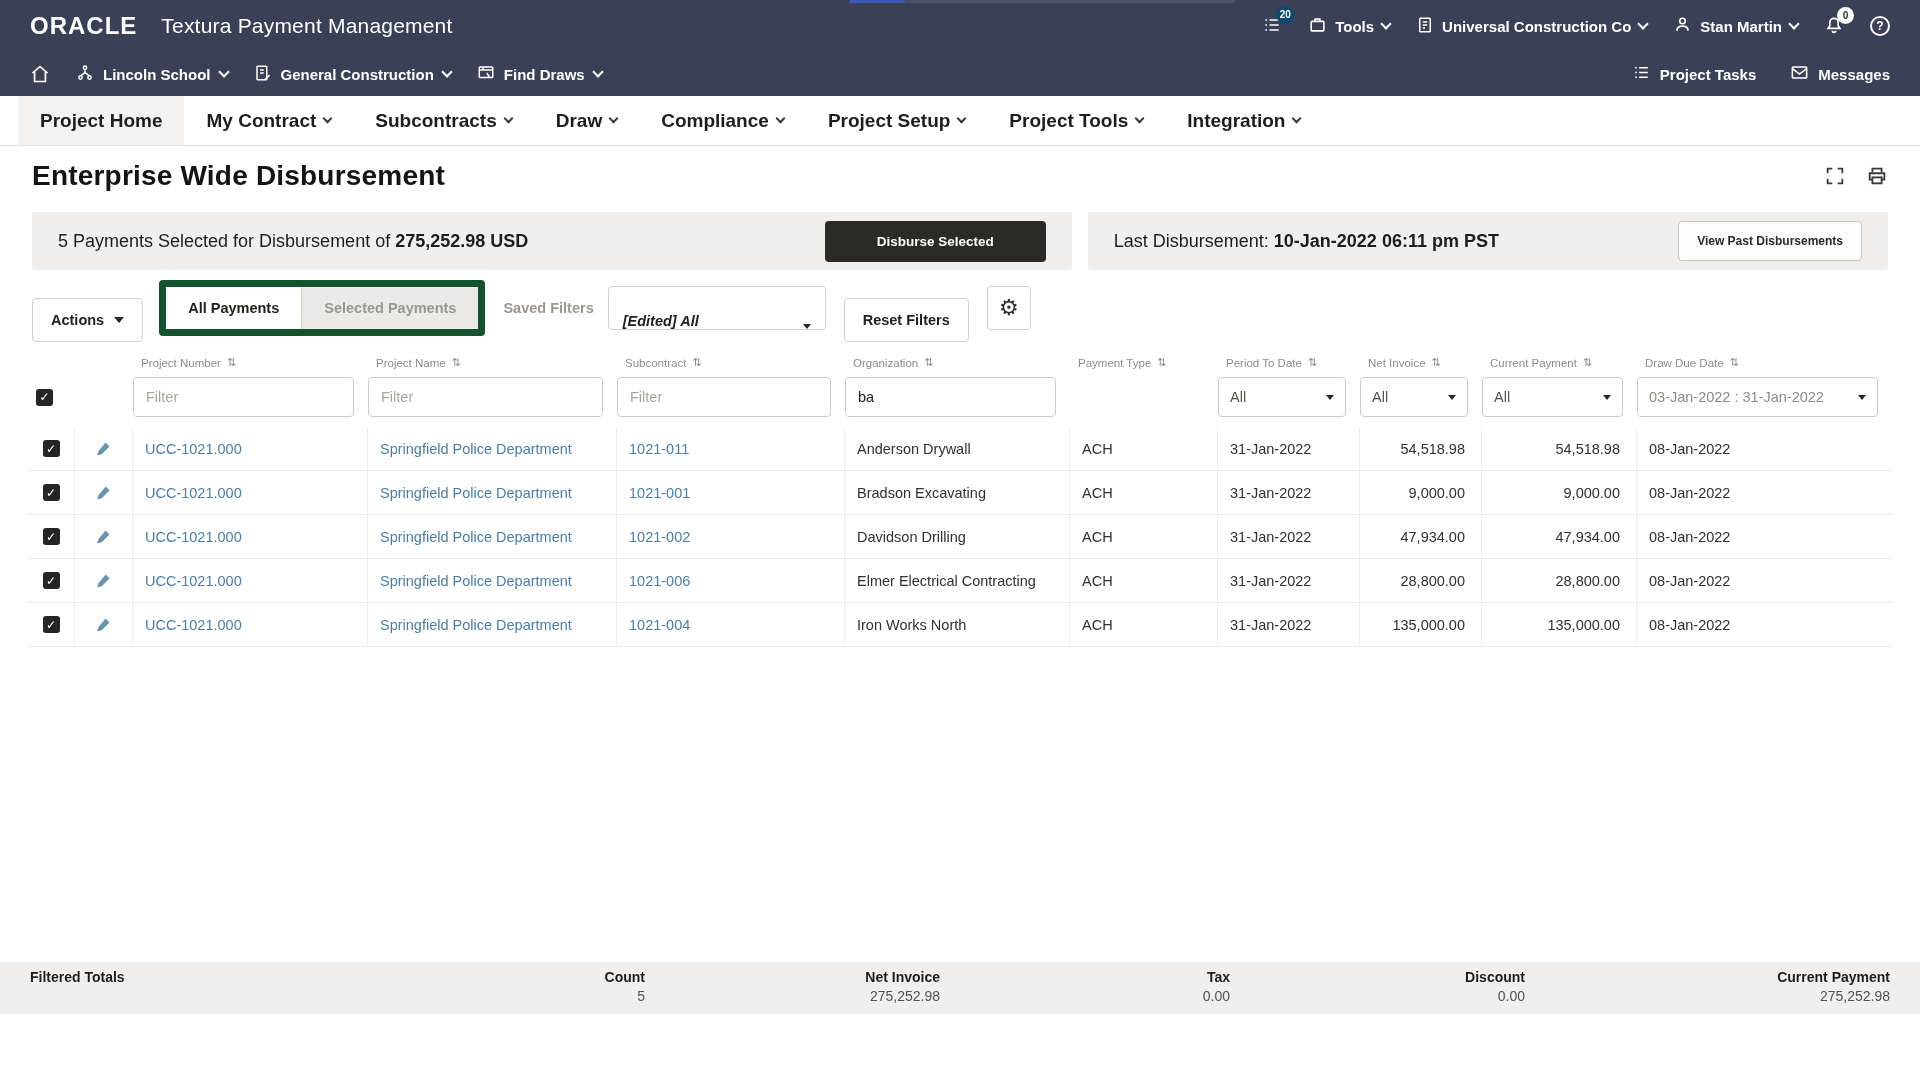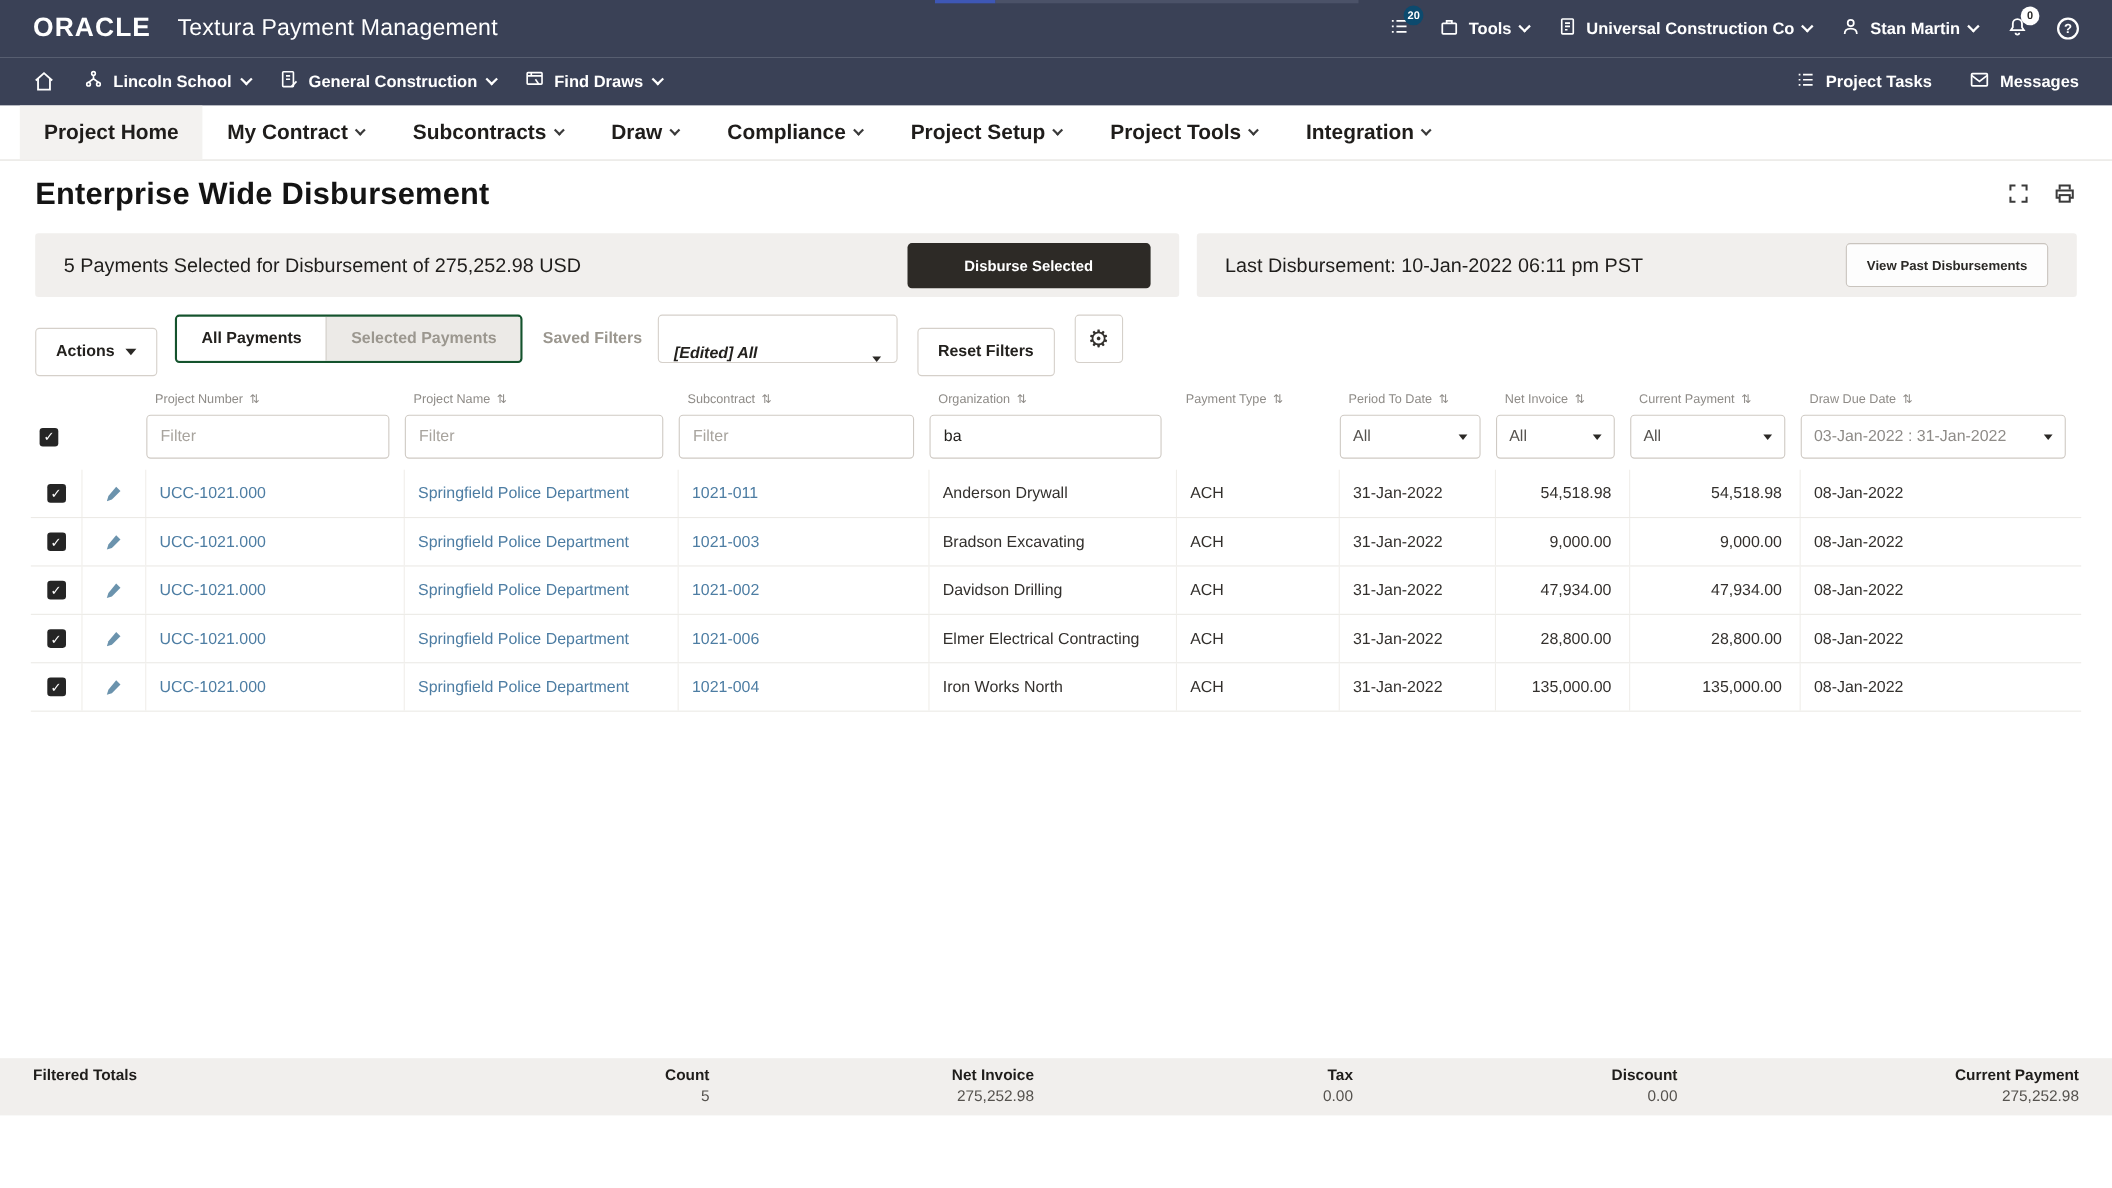--- a/index.html
+++ b/index.html
@@ -39,33 +39,33 @@
   .page-title { font-size:28px; font-weight:bold; color:#141414; letter-spacing:.2px; }
   .title-icons { margin-left:auto; display:flex; align-items:center; gap:20px; }
   .icon-btn { cursor:pointer; display:inline-flex; }
 
   
   .summaryrow { display:flex; gap:16px; padding:6px 32px 0; }
   .panel { background:#f1efed; border-radius:3px; height:58px; display:flex; align-items:center; padding:0 26px; }
   .panel-left { flex:1.32; }
   .panel-right { flex:1; }
   .summary-text { font-size:18px; color:#1f1d1b; }
-  .summary-text b { font-weight:normal; }
+  .summary-text b { font-weight:bold; }
   .btn-dark { margin-left:auto; background:#2d2a26; color:#fff; font-size:13.5px; font-weight:bold; border:none;
     border-radius:4px; padding:13px 52px; cursor:pointer; }
   .btn-light { margin-left:auto; background:#fdfdfd; color:#2b2926; font-size:12px; font-weight:bold;
     border:1px solid #c9c4be; border-radius:4px; padding:12px 18px; cursor:pointer; }
 
   
   .toolbar { margin:16px 32px 0; display:flex; align-items:center; height:44px; }
   .btn-outline { background:#fff; border:1px solid #d5d0ca; border-radius:4px; height:44px; display:flex; align-items:center;
     gap:10px; padding:0 18px; font-size:14.5px; font-weight:bold; color:#23211e; cursor:pointer;margin-top:24px; }
   .caret-solid { width:0; height:0; border-left:5px solid transparent; border-right:5px solid transparent;
     border-top:6px solid #2b2926; display:inline-block; }
-  .segmented { display:flex; margin-left:16px; border:2px solid #14532d; border-radius:4px; overflow:hidden; height:44px; }
+  .segmented { display:flex; margin-left:16px; border:7px solid #14532d; border-radius:4px; overflow:hidden; height:56px; }
   .seg { display:flex; align-items:center; padding:0 22px; font-size:14.5px; font-weight:bold; cursor:pointer; }
   .seg.on { background:#fff; color:#23211e; }
   .seg.off { background:#eceae7; color:#9b978f; border-left:1px solid #d5d0ca; }
   .saved-filters-label { margin-left:18px; font-size:14.5px; color:#9b978f; font-weight:bold; }
   .dropdown-box { margin-left:14px; width:218px; height:44px; background:#fff; border:1px solid #d5d0ca; border-radius:4px;
     display:flex; align-items:flex-end; padding:0 14px; font-size:14.5px; cursor:pointer; }
   .dropdown-box .val { font-style:italic; font-weight:bold; color:#23211e; }
   .dropdown-box .caret-solid { margin-left:auto; border-left-width:4px; border-right-width:4px; border-top-width:5px; }
   .gear-btn { margin-left:18px; width:44px; height:44px; border:1px solid #d5d0ca; border-radius:4px; background:#fff;
     display:flex; align-items:center; justify-content:center; font-size:22px; color:#33302d; cursor:pointer; }
@@ -436,21 +436,21 @@
           <path d="M15 3.5l5.5 5.5-11 11L3 22l2-6.5z" fill="#6b93ad"></path>
         </svg>
       </span>
     <span class="td">
         <a class="link">UCC-1021.000</a>
       </span>
     <span class="td">
         <a class="link">Springfield Police Department</a>
       </span>
     <span class="td">
-        <a class="link">1021-003</a>
+        <a class="link">1021-001</a>
       </span>
     <span class="td">Bradson Excavating</span>
     <span class="td">ACH</span>
     <span class="td">31-Jan-2022</span>
     <span class="td num">9,000.00</span>
     <span class="td num">9,000.00</span>
     <span class="td">08-Jan-2022</span>
   </div>
 
   <div class="tgrid trow">

